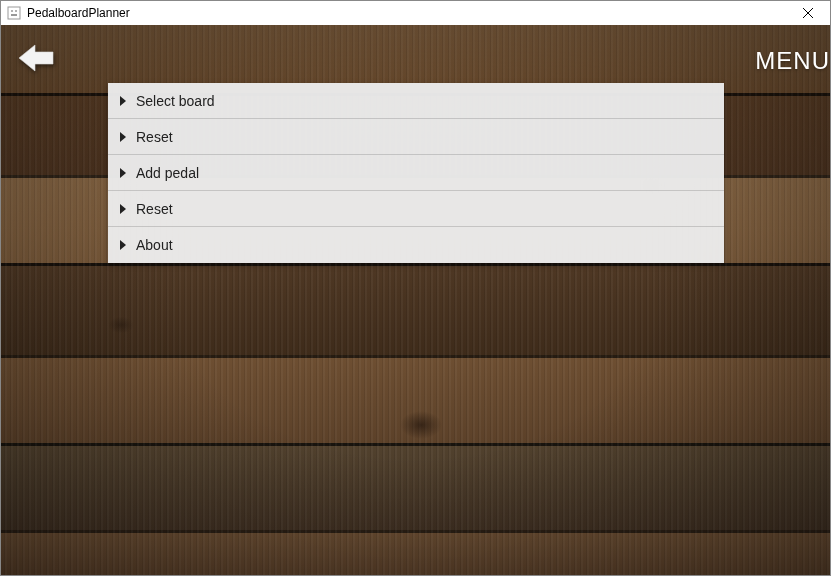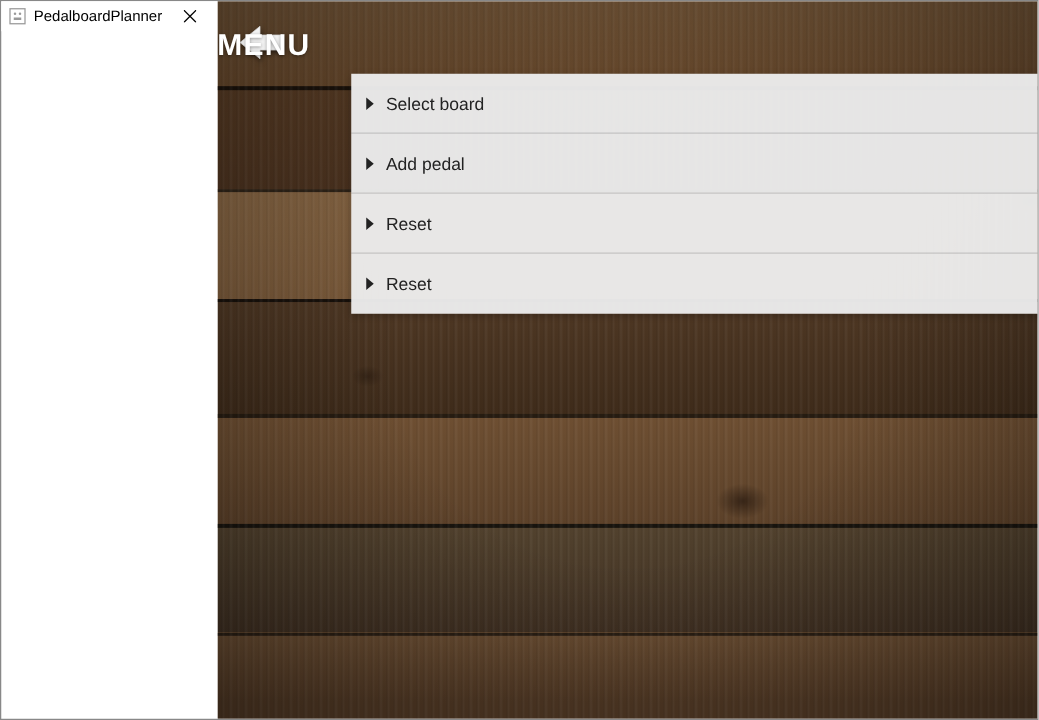--- a/index.html
+++ b/index.html
@@ -1,21 +1,21 @@
 <!DOCTYPE html>
 <html><head>
 <meta charset="utf-8">
 <style>
   * { box-sizing: border-box; margin: 0; padding: 0; }
   html, body { width: 831px; height: 576px; overflow: hidden; font-family: "Segoe UI", Arial, sans-serif; }
   
   .window {
     width: 831px; height: 576px;
     background: #fff;
-    display: flex; flex-direction: row;
+    display: flex; flex-direction: column;
     border: 1px solid #888;
   }
   
   .titlebar {
     height: 24px;
     display: flex; align-items: center;
     background: #fff;
     padding: 0 0 0 6px;
     font-size: 12px;
     color: #000;
@@ -82,37 +82,37 @@
     position: absolute;
     left: 18px; top: 18px;
     width: 36px; height: 30px;
     cursor: pointer;
     filter: drop-shadow(1px 2px 2px rgba(0,0,0,0.5));
   }
   
   .menu-title {
     position: absolute;
     left: 0; right: 0; top: 22px;
-    text-align: left;
+    text-align: right;
     color: #fff;
     font-size: 24px;
-    font-weight: 700;
+    font-weight: 400;
     letter-spacing: 1px;
     text-shadow: 0 1px 3px rgba(0,0,0,0.4);
   }
   
   .menu-panel {
     position: absolute;
     left: 107px; top: 58px;
     width: 616px;
     background: rgba(235,235,235,0.97);
     box-shadow: 0 2px 6px rgba(0,0,0,0.25);
   }
   .menu-item {
-    height: 48px;
+    height: 36px;
     display: flex; align-items: center;
     padding: 0 10px;
     border-bottom: 1px solid rgba(0,0,0,0.15);
     cursor: pointer;
     font-size: 14px;
     color: #222;
   }
   .menu-item:last-child { border-bottom: none; }
   .menu-item .chevron {
     display: inline-flex; width: 14px; margin-right: 4px;
@@ -162,33 +162,41 @@
             </svg>
         </span>
         <span class="label">Select board</span>
       </div>
       <div class="menu-item">
         <span class="chevron">
           <svg width="10" height="12" viewBox="0 0 10 12">
               <polygon points="2,1 8,6 2,11" fill="#222"></polygon>
             </svg>
         </span>
+        <span class="label">Reset</span>
+      </div>
+      <div class="menu-item">
+        <span class="chevron">
+          <svg width="10" height="12" viewBox="0 0 10 12">
+              <polygon points="2,1 8,6 2,11" fill="#222"></polygon>
+            </svg>
+        </span>
         <span class="label">Add pedal</span>
       </div>
       <div class="menu-item">
         <span class="chevron">
           <svg width="10" height="12" viewBox="0 0 10 12">
               <polygon points="2,1 8,6 2,11" fill="#222"></polygon>
             </svg>
         </span>
         <span class="label">Reset</span>
       </div>
       <div class="menu-item">
         <span class="chevron">
           <svg width="10" height="12" viewBox="0 0 10 12">
               <polygon points="2,1 8,6 2,11" fill="#222"></polygon>
             </svg>
         </span>
-        <span class="label">Reset</span>
+        <span class="label">About</span>
       </div>
     </div>
   </div>
 </div>
 
 </body></html>

